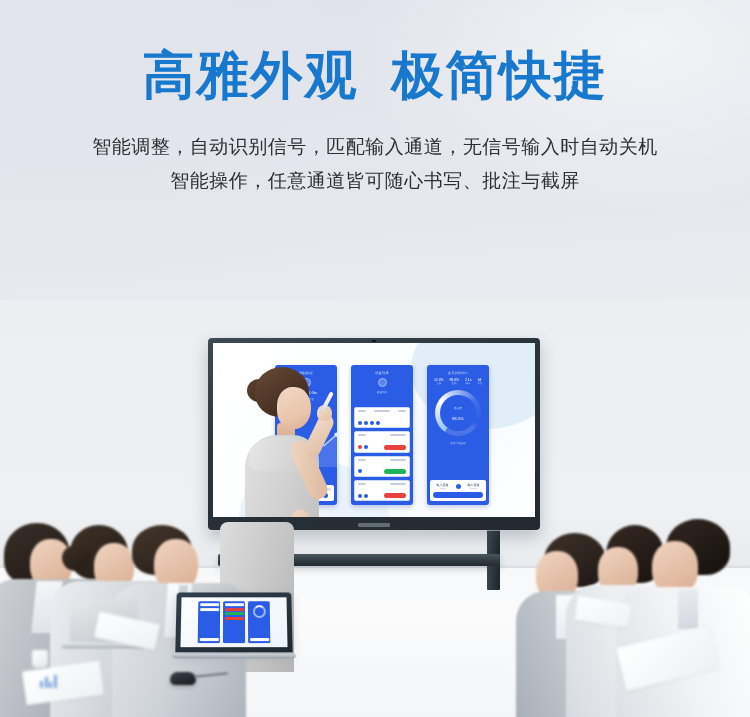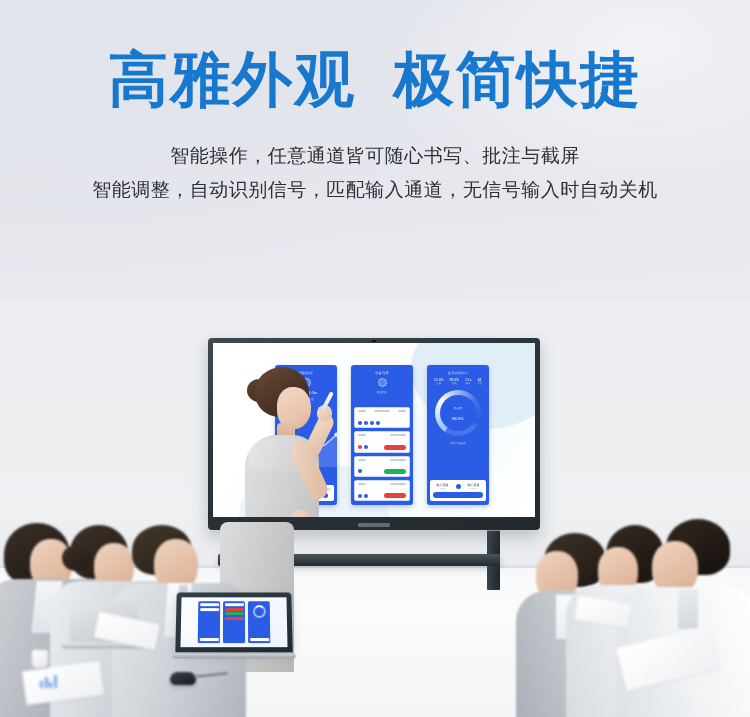--- a/index.html
+++ b/index.html
@@ -21,21 +21,21 @@
       radial-gradient(ellipse 500px 300px at 14% 10%, #e2e5eb 0%, rgba(226,229,235,0) 72%),
       linear-gradient(175deg,#dfe2e9 0%,#e5e7ed 26%,#e9ebef 46%,#eceef1 62%,#f2f3f5 100%);
     overflow:hidden;
   }
 
   
   .copy { position:absolute; left:0; top:0; width:750px; text-align:center; }
 
   .headline {
     margin-top:46px;
-    font-size:60px;
+    font-size:52px;
     line-height:1.12;
     font-weight:bold;
     color:#1878ce;
     letter-spacing:2px;
     white-space:pre;
   }
   .subhead {
     margin-top:16px;
     font-size:27px;
     font-weight:bold;
@@ -365,22 +365,22 @@
   .softest { filter:blur(1.6px); }
 </style>
 </head>
 <body>
 
 <div class="banner">
 
   <div class="copy">
     <div class="headline">高雅外观  极简快捷</div>
     <div class="bodylines">
+      <div class="bodyline">智能调整，自动识别信号，匹配输入通道，无信号输入时自动关机</div>
       <div class="bodyline">智能操作，任意通道皆可随心书写、批注与截屏</div>
-      <div class="bodyline">智能调整，自动识别信号，匹配输入通道，无信号输入时自动关机</div>
     </div>
   </div>
 
   <div class="photo">
     <div class="wall"></div>
     <div class="table-edge softer"></div>
     <div class="table-top"></div>
 
     <div class="stand-col soft"></div>
     <div class="stand-arm soft"></div>

